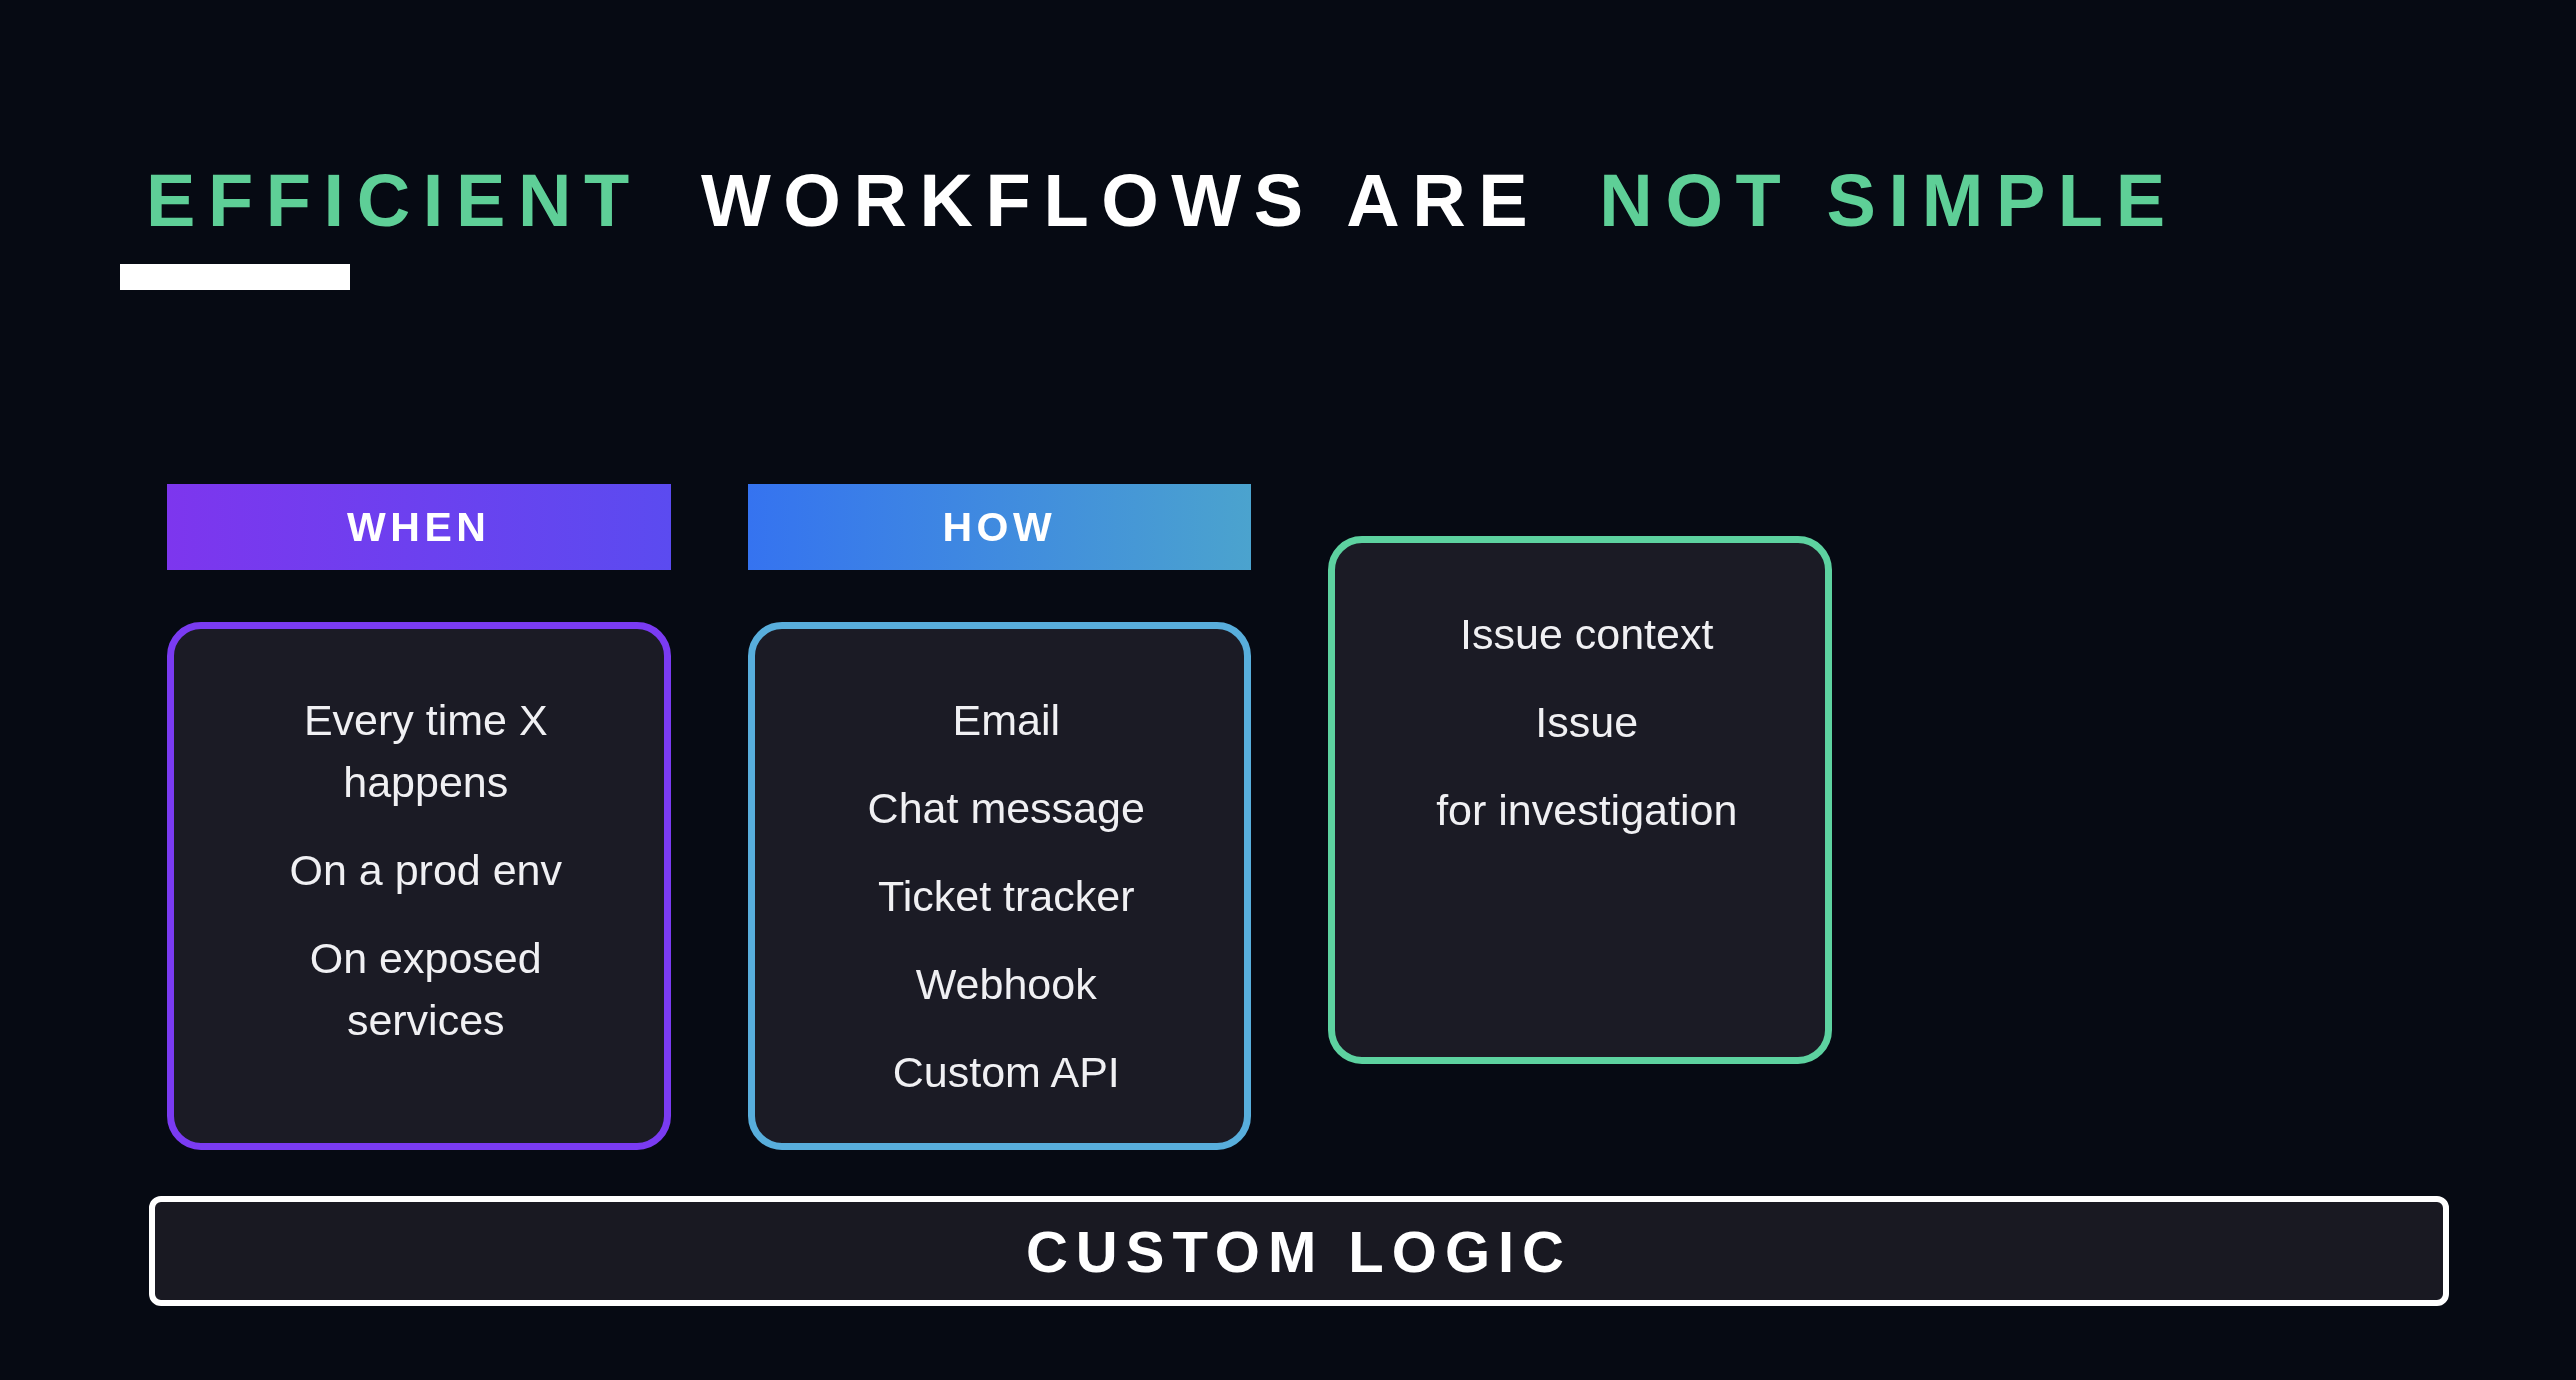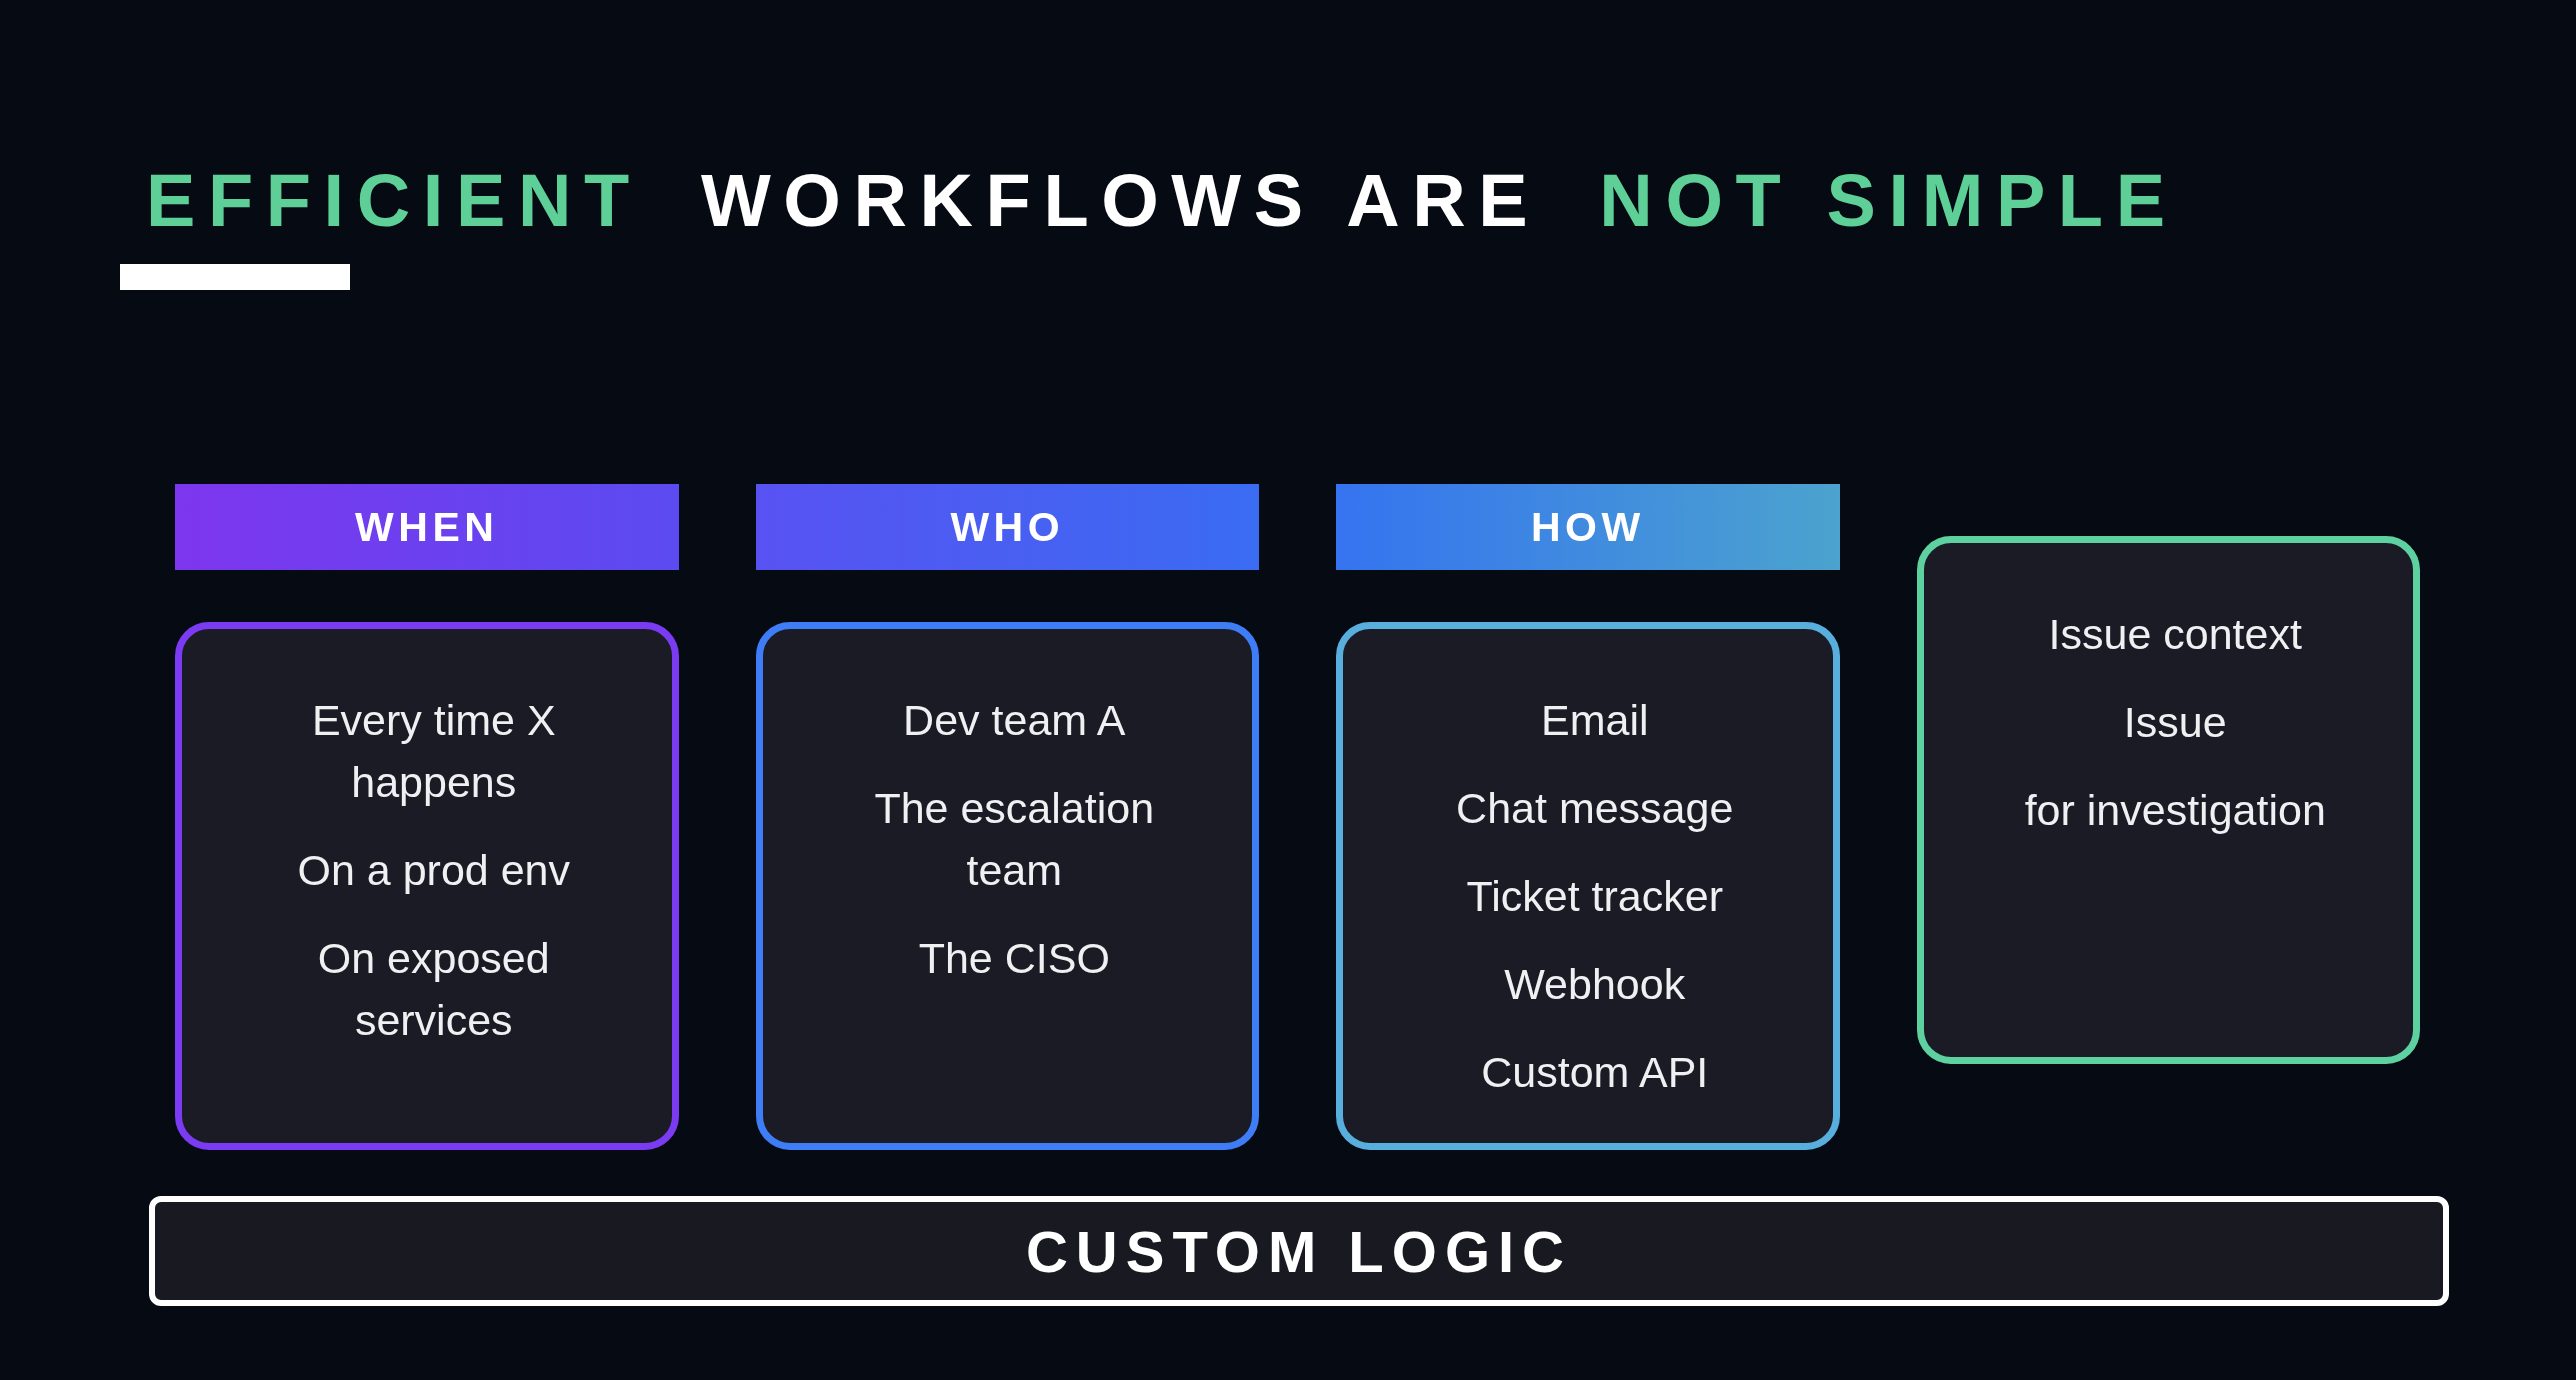--- a/index.html
+++ b/index.html
@@ -33,21 +33,21 @@
     left: 94px;
     top: 238px;
     width: 230px;
     height: 7.2px;
     background: #ffffff;
   }
 
   
   .grid {
     position: absolute;
-    left: 123px;
+    left: 115px;
     top: 432px;
     width: 2297px;
     display: grid;
     grid-template-columns: repeat(4, 1fr);
     column-gap: 51px;
   }
   .col { display: flex; flex-direction: column; }
 
   .bar {
     height: 86px;
@@ -113,28 +113,20 @@
 
     <div class="col col-when">
       <div class="bar">WHEN</div>
       <div class="card">
         <div class="card-line">Every time X happens</div>
         <div class="card-line">On a prod env</div>
         <div class="card-line">On exposed services</div>
       </div>
     </div>
 
-    <div class="col col-who">
-      <div class="bar">WHO</div>
-      <div class="card">
-        <div class="card-line">Dev team A</div>
-        <div class="card-line">The escalation team</div>
-        <div class="card-line">The CISO</div>
-      </div>
-    </div>
 
     <div class="col col-how">
       <div class="bar">HOW</div>
       <div class="card">
         <div class="card-line">Email</div>
         <div class="card-line">Chat message</div>
         <div class="card-line">Ticket tracker</div>
         <div class="card-line">Webhook</div>
         <div class="card-line">Custom API</div>
       </div>

